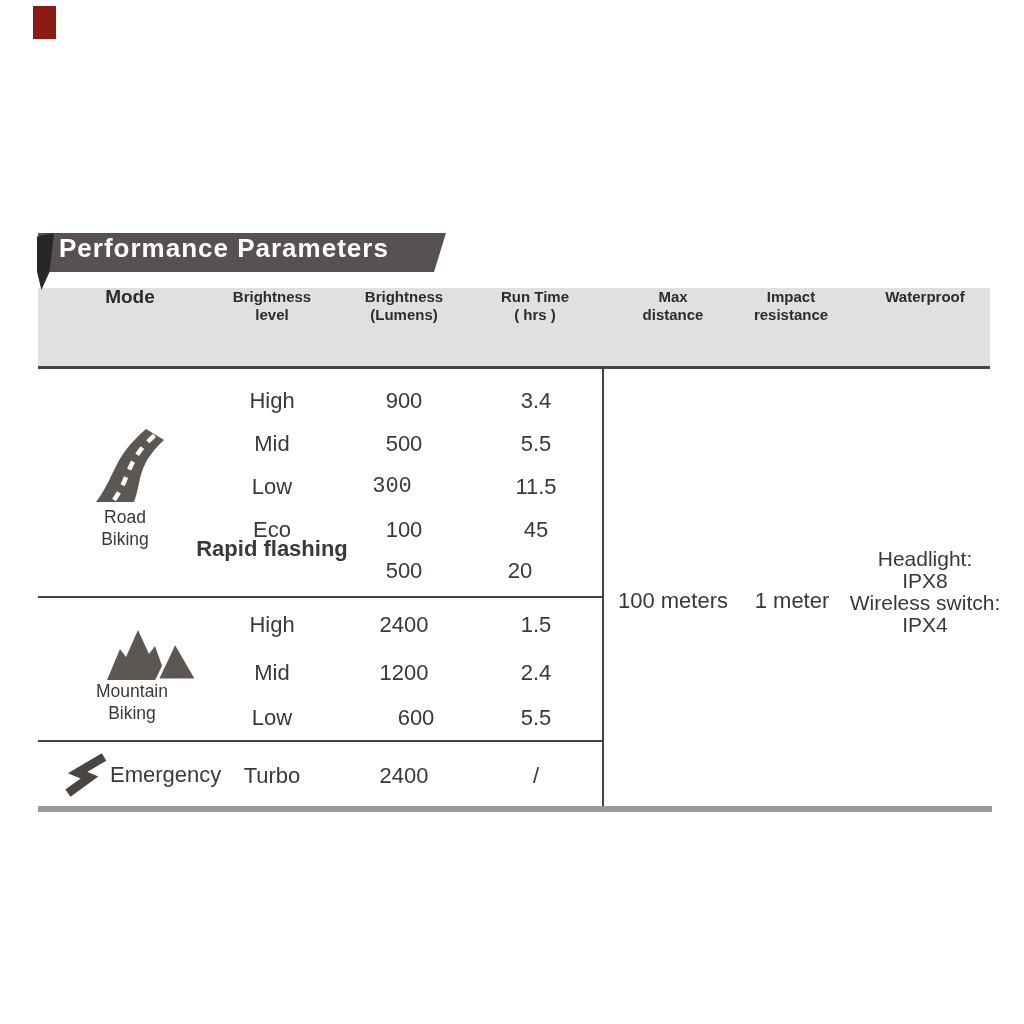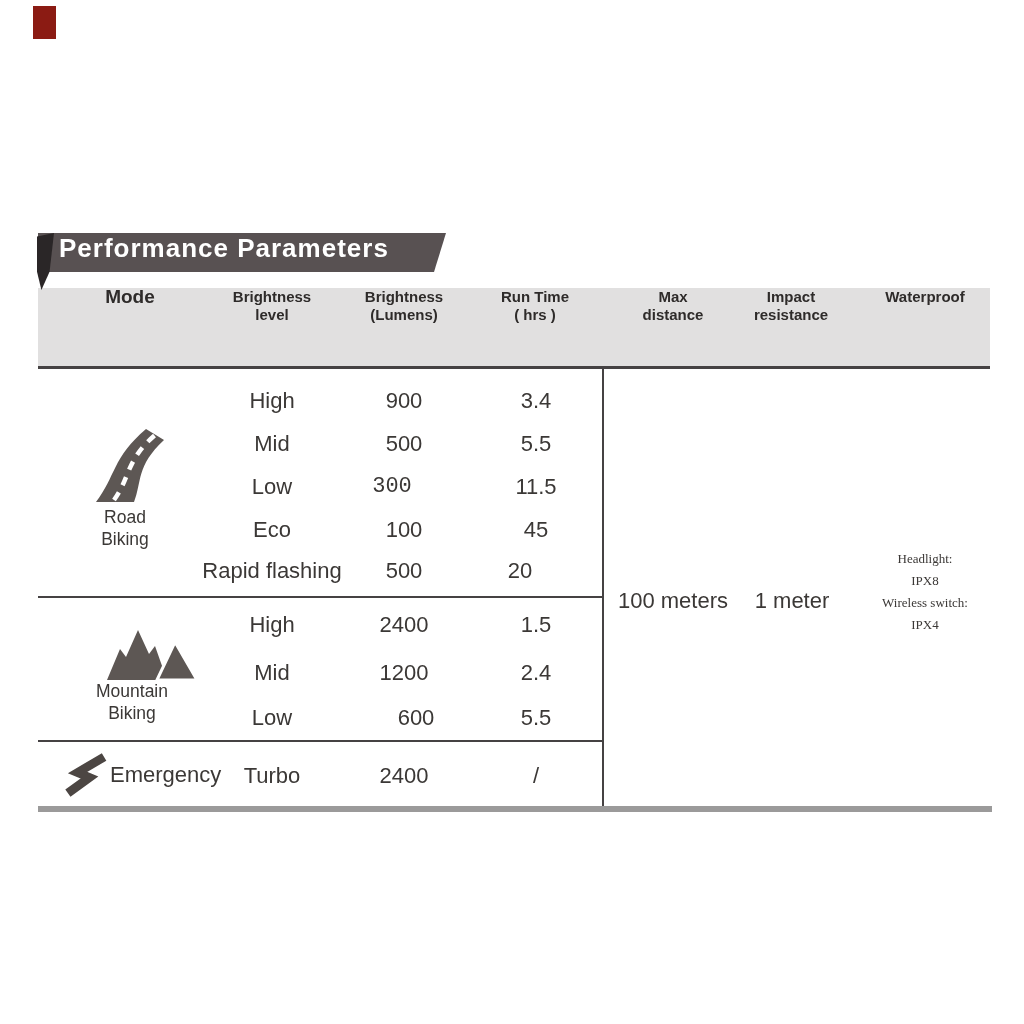--- a/index.html
+++ b/index.html
@@ -59,21 +59,21 @@
   .cell{
     position:absolute;width:170px;text-align:center;
     font-size:22px;line-height:22px;color:var(--text);white-space:nowrap;
   }
   .mode-label{
     position:absolute;width:120px;text-align:center;
     font-size:17.5px;line-height:22px;color:var(--text);white-space:nowrap;
   }
   .wp-block{
     position:absolute;left:835px;top:548px;width:180px;
-    text-align:center;font-size:13px;line-height:22px;color:var(--text);white-space:nowrap;font-family:Liberation Serif, serif;
+    text-align:center;font-size:21px;line-height:22px;color:var(--text);white-space:nowrap;
   }
   svg{display:block;}
 </style>
 </head>
 <body>
 
 <div class="abs brand-mark"></div>
 
 <div class="abs banner">
   <span class="banner-title">Performance Parameters</span>
@@ -133,21 +133,21 @@
 <div class="cell" style="left:451px;top:433px;">5.5</div>
 
 <div class="cell" style="left:187px;top:476px;">Low</div>
 <div class="cell" style="left:307px;top:476px;font-family:Liberation Mono, monospace;">300</div>
 <div class="cell" style="left:451px;top:476px;">11.5</div>
 
 <div class="cell" style="left:187px;top:519px;">Eco</div>
 <div class="cell" style="left:319px;top:519px;">100</div>
 <div class="cell" style="left:451px;top:519px;">45</div>
 
-<div class="cell" style="left:187px;top:560px;">Rapid flashing</div>
+<div class="cell" style="left:187px;top:538px;font-weight:bold;">Rapid flashing</div>
 <div class="cell" style="left:319px;top:560px;">500</div>
 <div class="cell" style="left:435px;top:560px;">20</div>
 
 <svg class="abs" style="left:107px;top:622px;" width="92" height="58" viewBox="0 0 92 58">
   <polygon points="0,58 13,27 19,35 31,8 42,32 48,24 60,58" fill="#5d5754"></polygon>
   <polygon points="50,58 68,20 90,58" fill="#5d5754" stroke="#ffffff" stroke-width="3"></polygon>
 </svg>
 <div class="mode-label" style="left:72px;top:680px;">
   <div>Mountain</div>
   <div>Biking</div>

